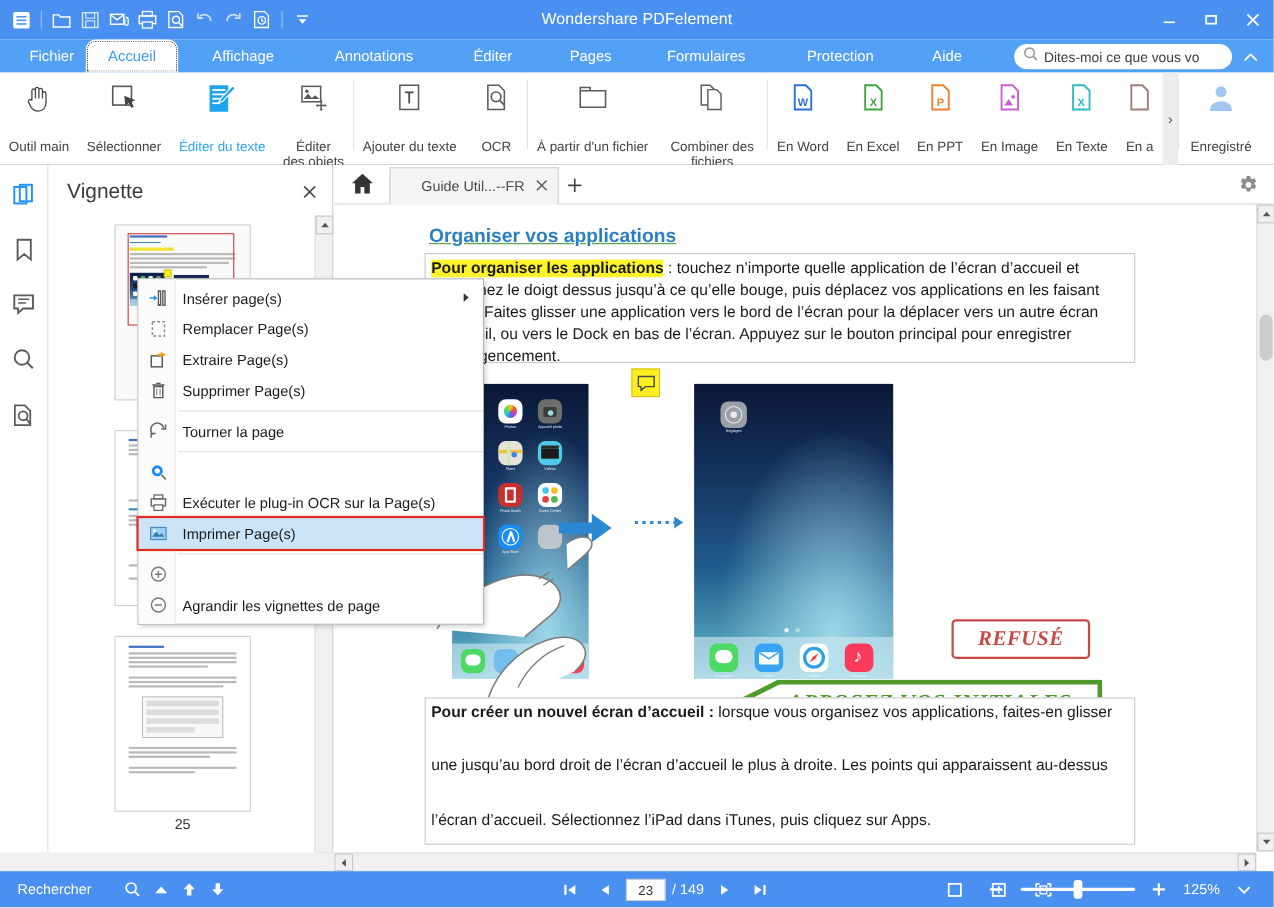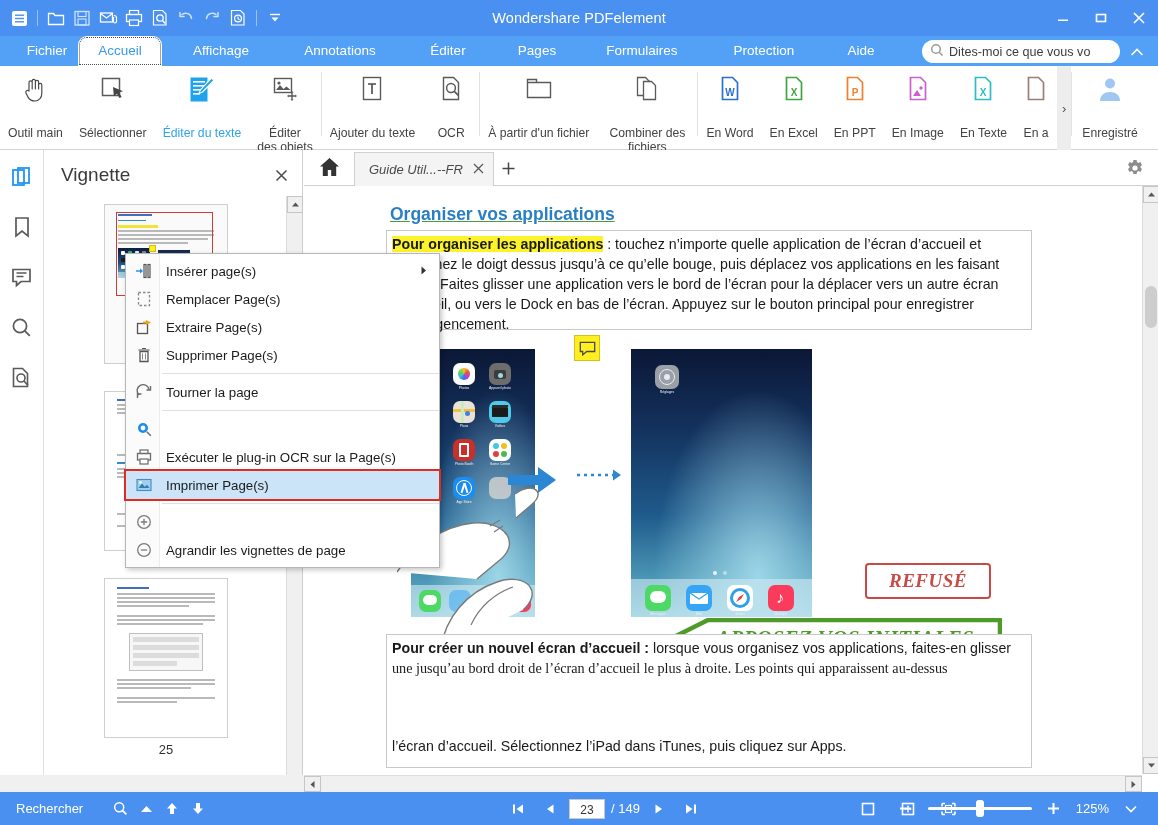--- a/index.html
+++ b/index.html
@@ -139,22 +139,22 @@
 
   
   #docstrip {
     position:absolute; left:304px; top:150px; width:854px; height:36px;
     background:#ffffff; border-bottom:1px solid #d0d0d0;
     display:flex; align-items:flex-end;
   }
   #home-tab { width:50px; height:36px; display:flex; align-items:center; justify-content:center; }
   .doctab {
     height:34px; background:#f4f4f4; border:1px solid #d0d0d0; border-bottom:none;
-    display:flex; align-items:center; gap:10px; padding:0 9px 0 14px;
-    font-size:13px; color:#4a4a4a; position:relative; top:1px;font-style:italic;
+    display:flex; align-items:center; gap:10px; padding:0 9px 0 28px;
+    font-size:13px; color:#4a4a4a; position:relative; top:1px;
   }
   .doctab .x { font-size:13px; color:#5a5a5a; }
   #newtab { width:30px; height:34px; display:flex; align-items:center; justify-content:center;
             font-size:18px; color:#444; }
   #gear-btn { position:absolute; right:14px; top:9px; }
 
   
   #docview {
     position:absolute; left:304px; top:186px; width:854px; height:606px;
     background:#ffffff; overflow:hidden;
@@ -927,21 +927,21 @@
       <svg width="372" height="38" viewBox="0 0 372 38" style="position:absolute;left:0;top:0">
         <path d="M370 2H78L44 19l34 17h292z" fill="none" stroke="#4f9b2a" stroke-width="4.5" stroke-linejoin="round"></path>
       </svg>
       <span>APPOSEZ VOS INITIALES</span>
     </div>
 
     <div class="dbox2"></div>
     <div class="dp" style="left:80px;top:452px;width:640px;">
       <span class="bld">Pour créer un nouvel écran d’accueil :</span><span> lorsque vous organisez vos applications, faites-en glisser</span>
     </div>
-    <div class="dp" style="left:80px;top:472px;width:645px;font-family:Liberation Serif, serif;">une jusqu’au bord droit de l’écran d’accueil le plus à droite. Les points qui apparaissent au-dessus</div>
+    <div class="dp" style="left:80px;top:500px;width:645px;">une jusqu’au bord droit de l’écran d’accueil le plus à droite. Les points qui apparaissent au-dessus</div>
     <div class="dp" style="left:80px;top:550px;width:640px;">l’écran d’accueil. Sélectionnez l’iPad dans iTunes, puis cliquez sur Apps.</div>
   </div>
 </div>
 
 <div id="docvsb">
   <div class="sb-arrow">
     <svg width="9" height="7" viewBox="0 0 9 7">
         <path d="M4.5 1.5L8 5.5H1z" fill="#555"></path>
       </svg>
   </div>

